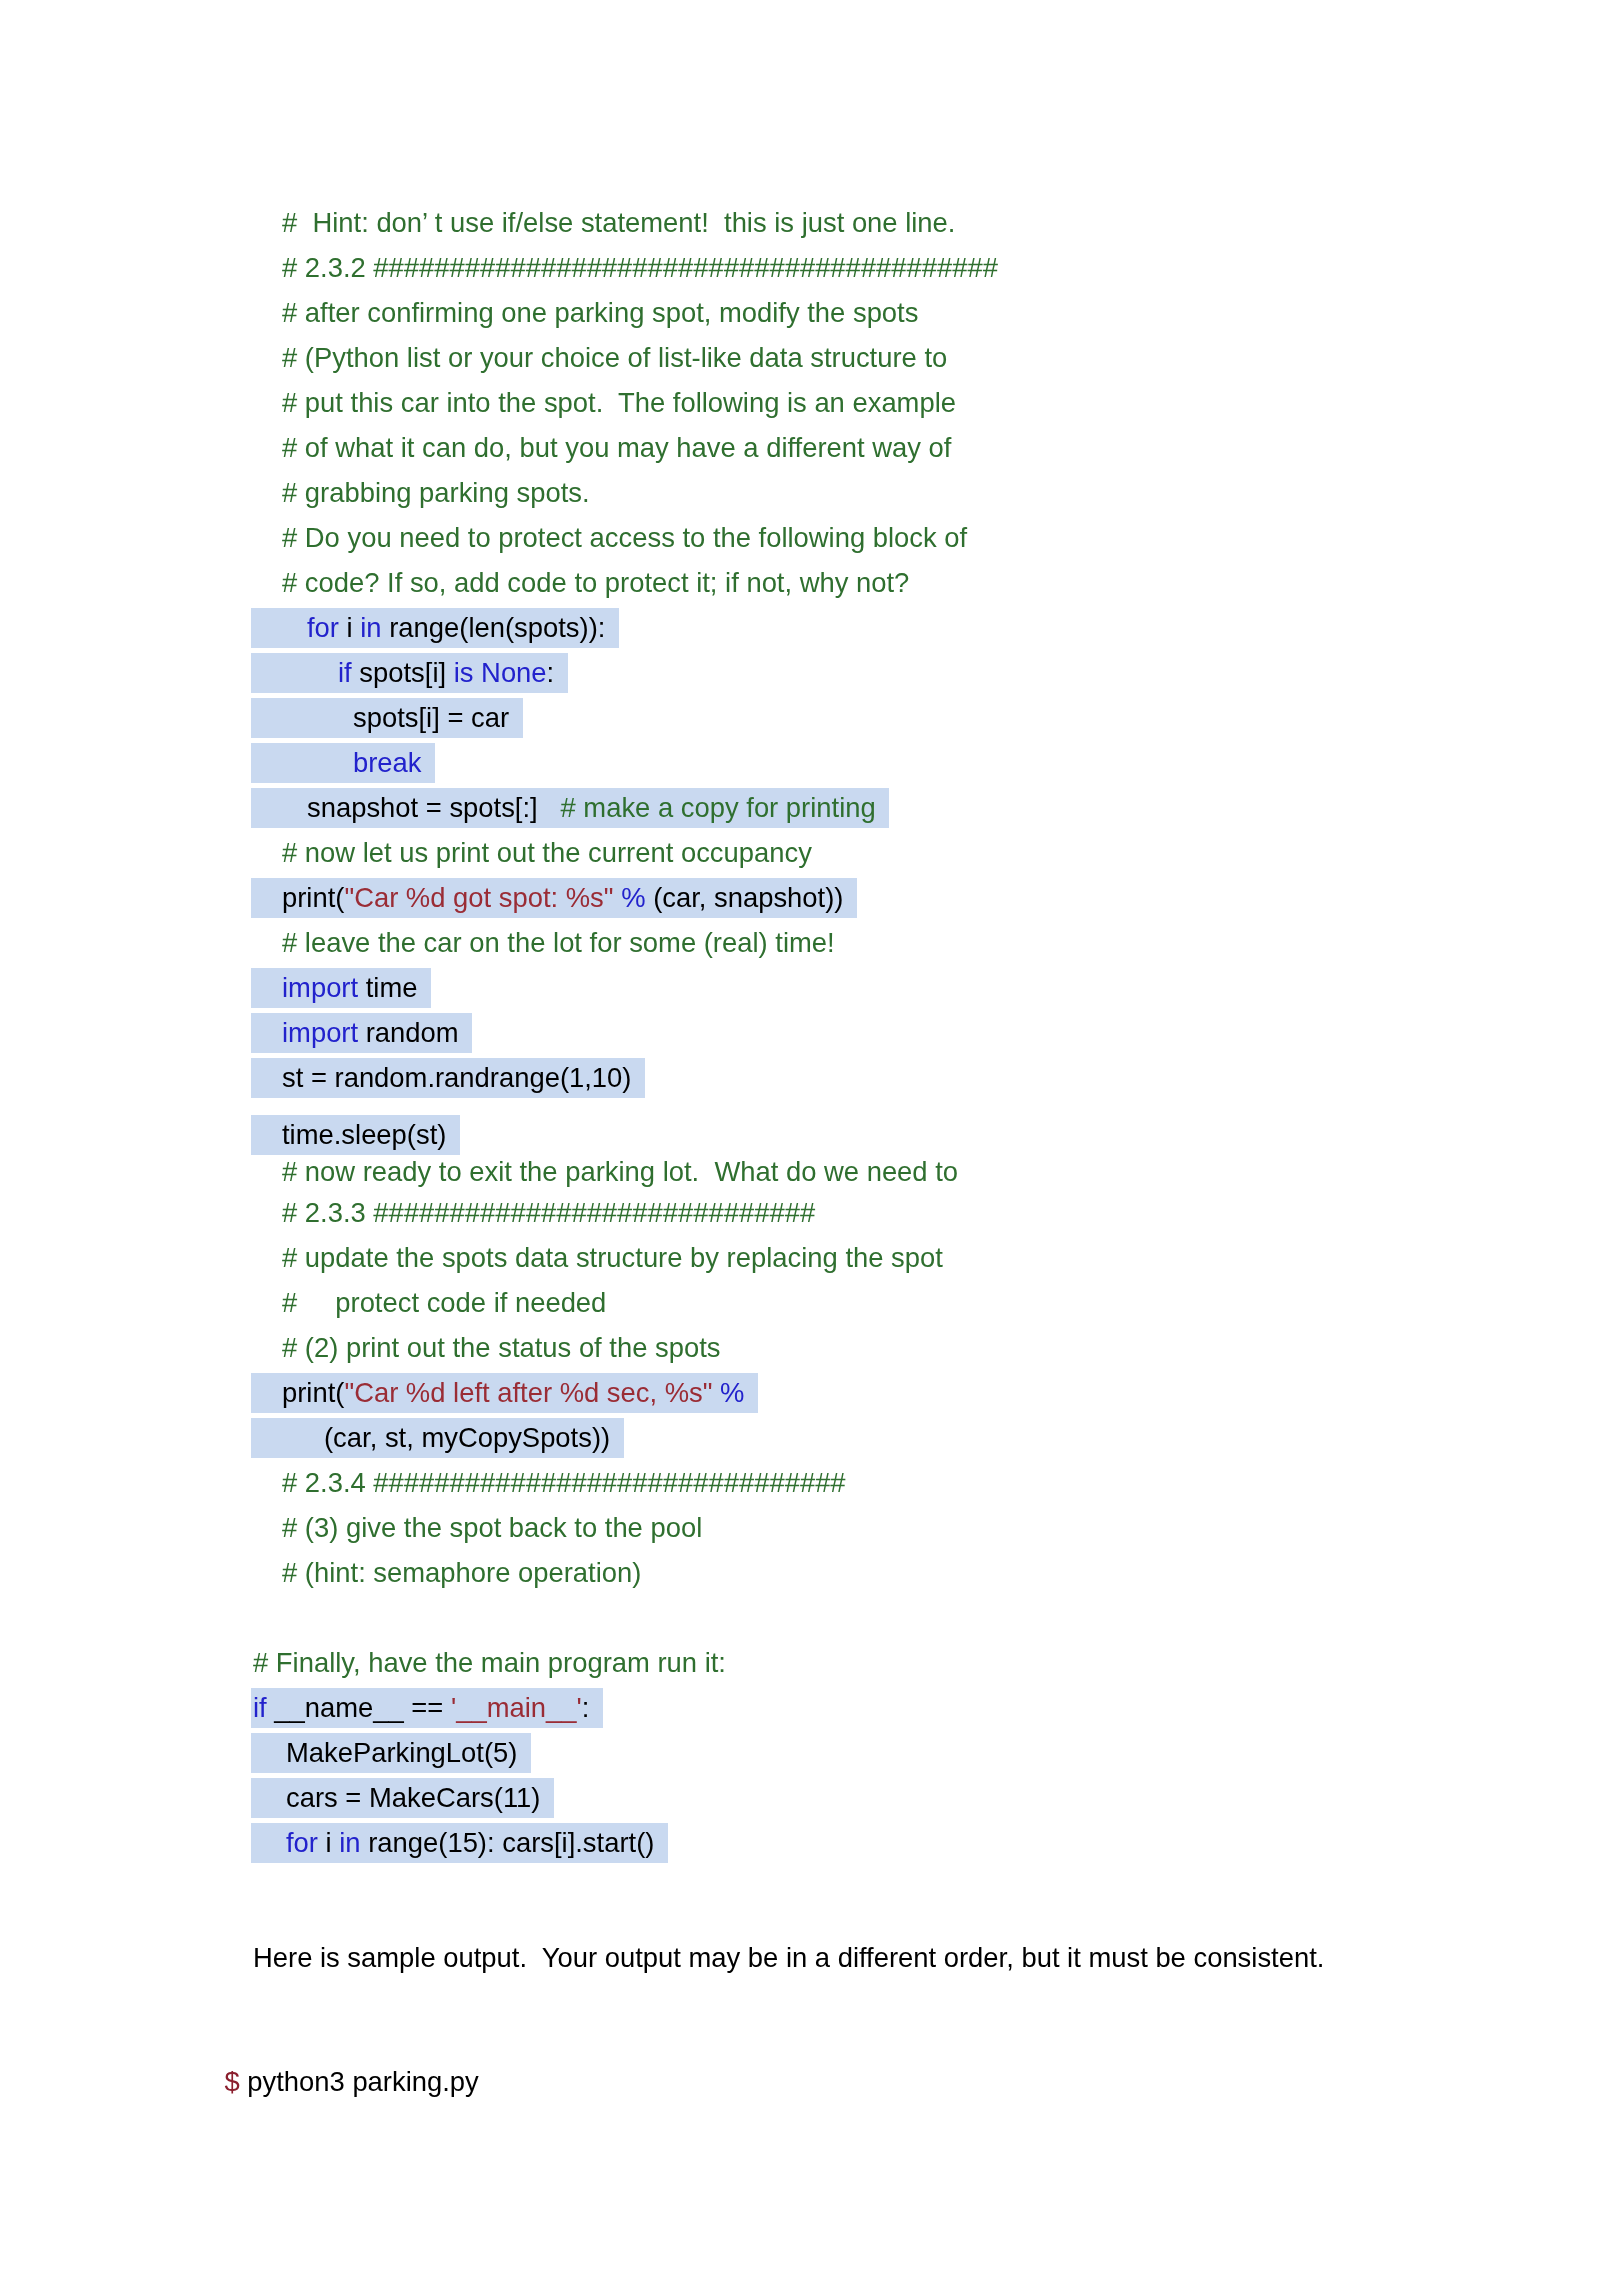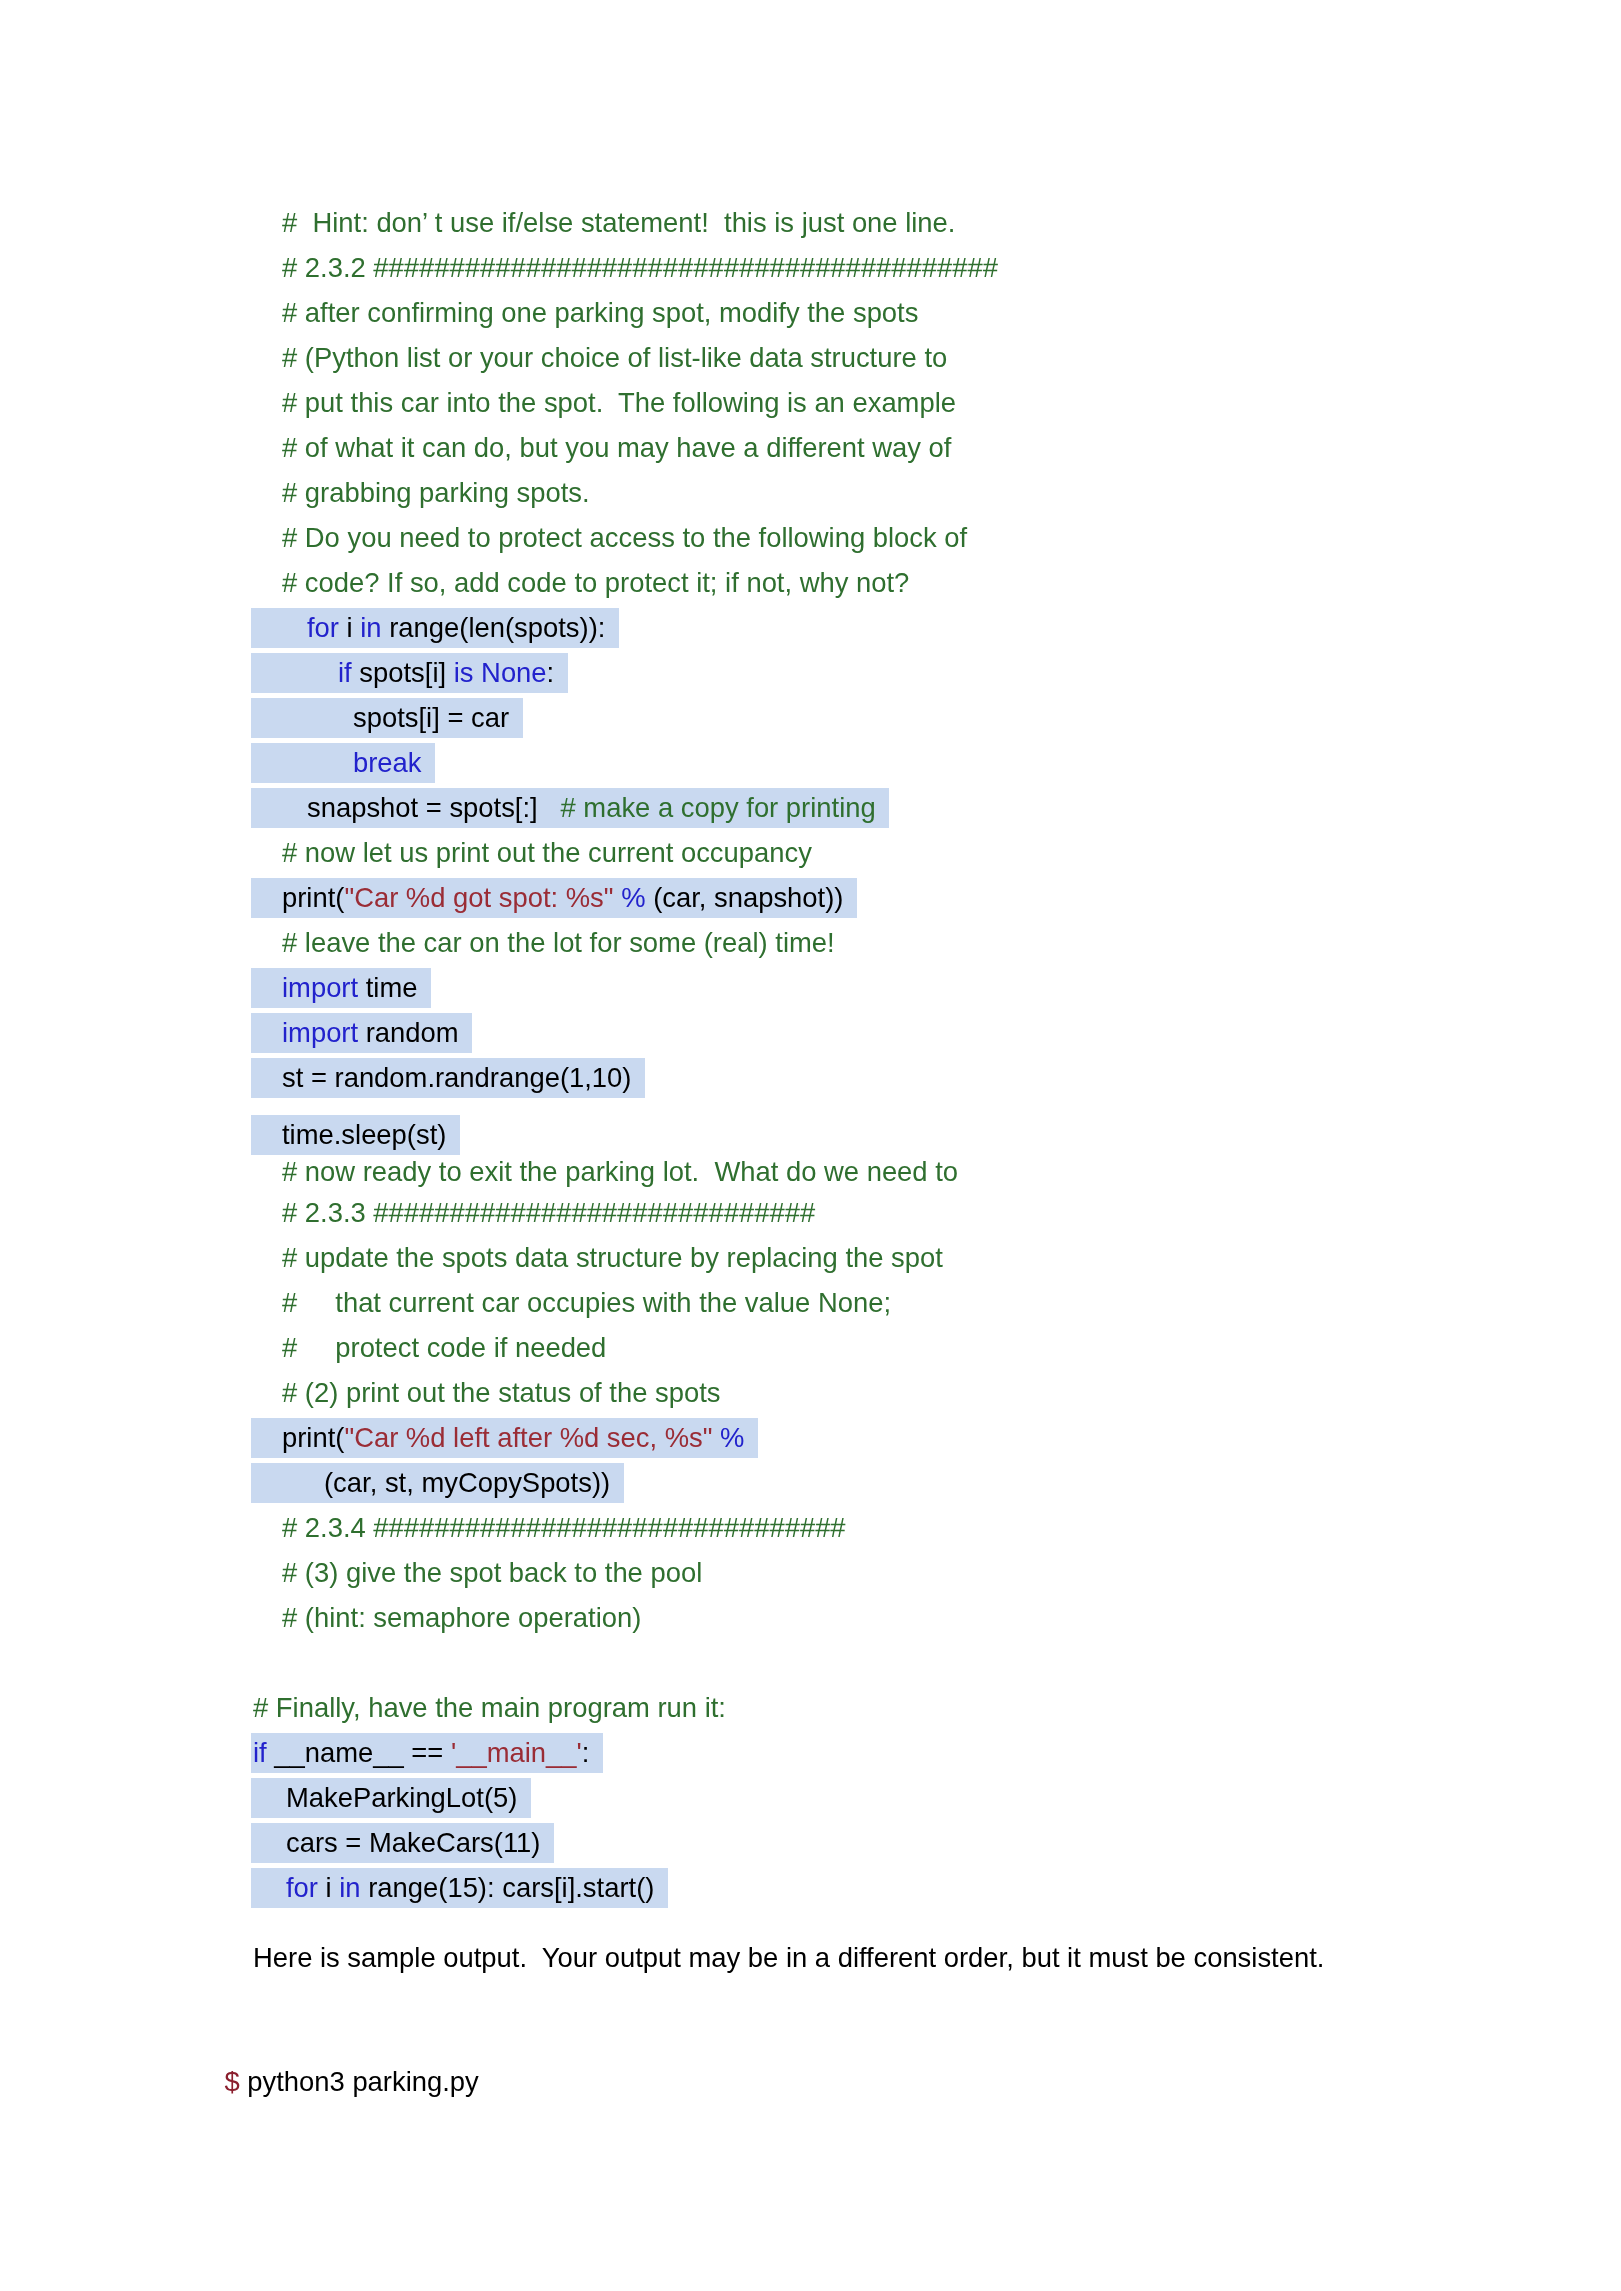--- a/index.html
+++ b/index.html
@@ -181,25 +181,20 @@
           <span class="seg comment"># 2.3.3 #############################</span>
         </span>
       </div>
       <div class="ln">
         <span class="nohl" style="padding-left: 31px;">
           <span class="seg comment"># update the spots data structure by replacing the spot</span>
         </span>
       </div>
       <div class="ln">
         <span class="nohl" style="padding-left: 31px;">
-          <span class="seg comment">#     that current car occupies with the value None;</span>
-        </span>
-      </div>
-      <div class="ln">
-        <span class="nohl" style="padding-left: 31px;">
           <span class="seg comment">#     protect code if needed</span>
         </span>
       </div>
       <div class="ln">
         <span class="nohl" style="padding-left: 31px;">
           <span class="seg comment"># (2) print out the status of the spots</span>
         </span>
       </div>
       <div class="ln">
         <span class="hl" style="padding-left: 31px;">

